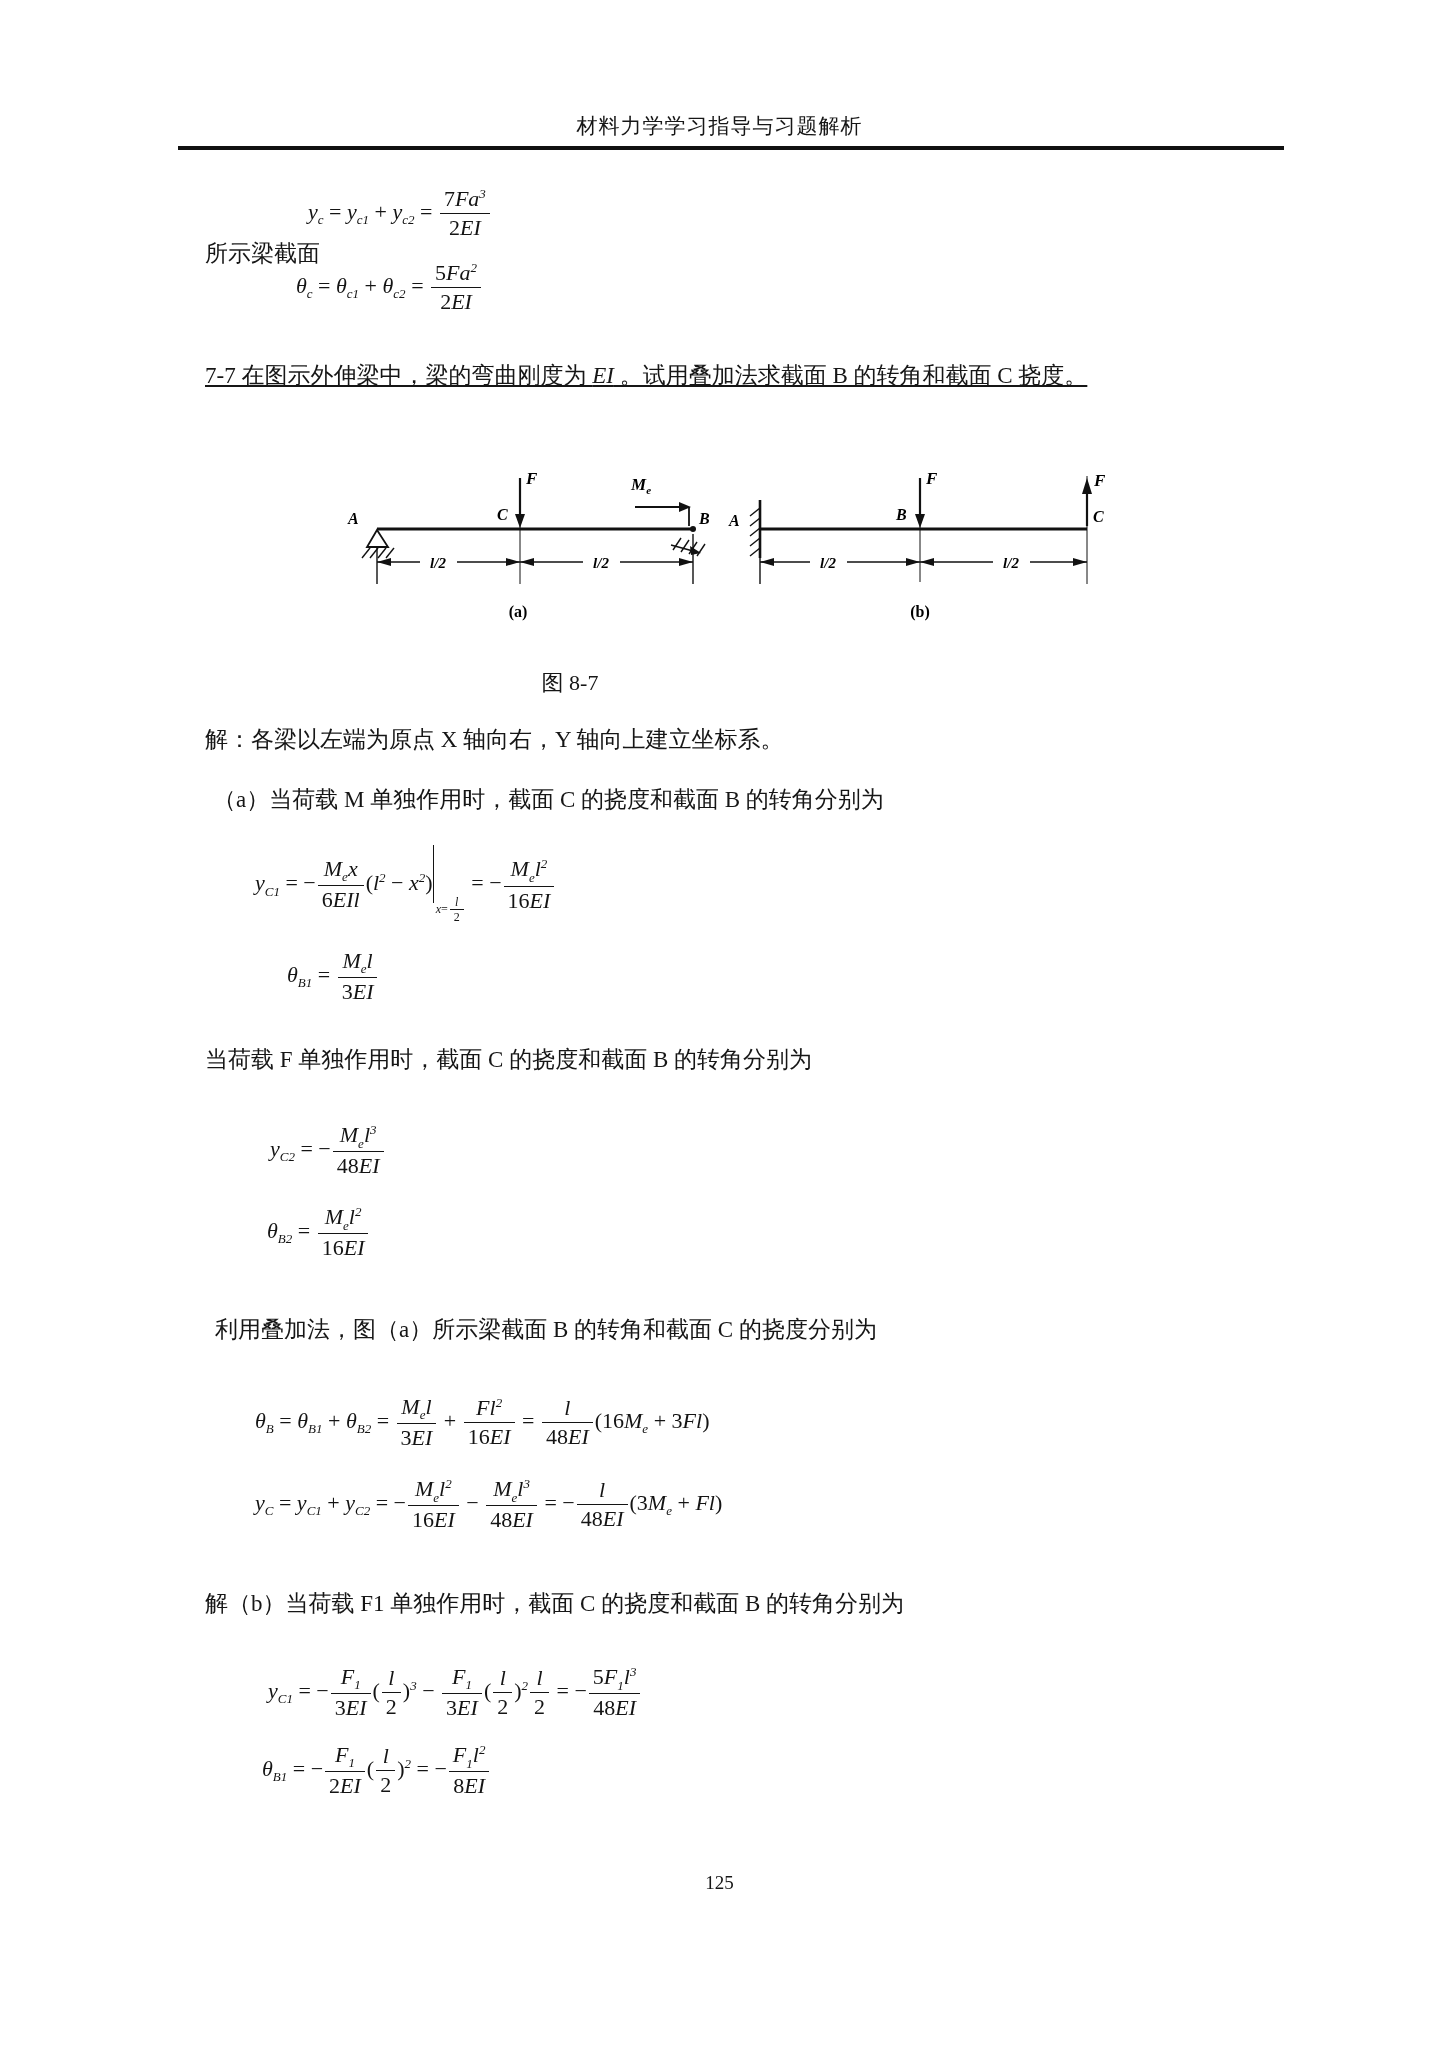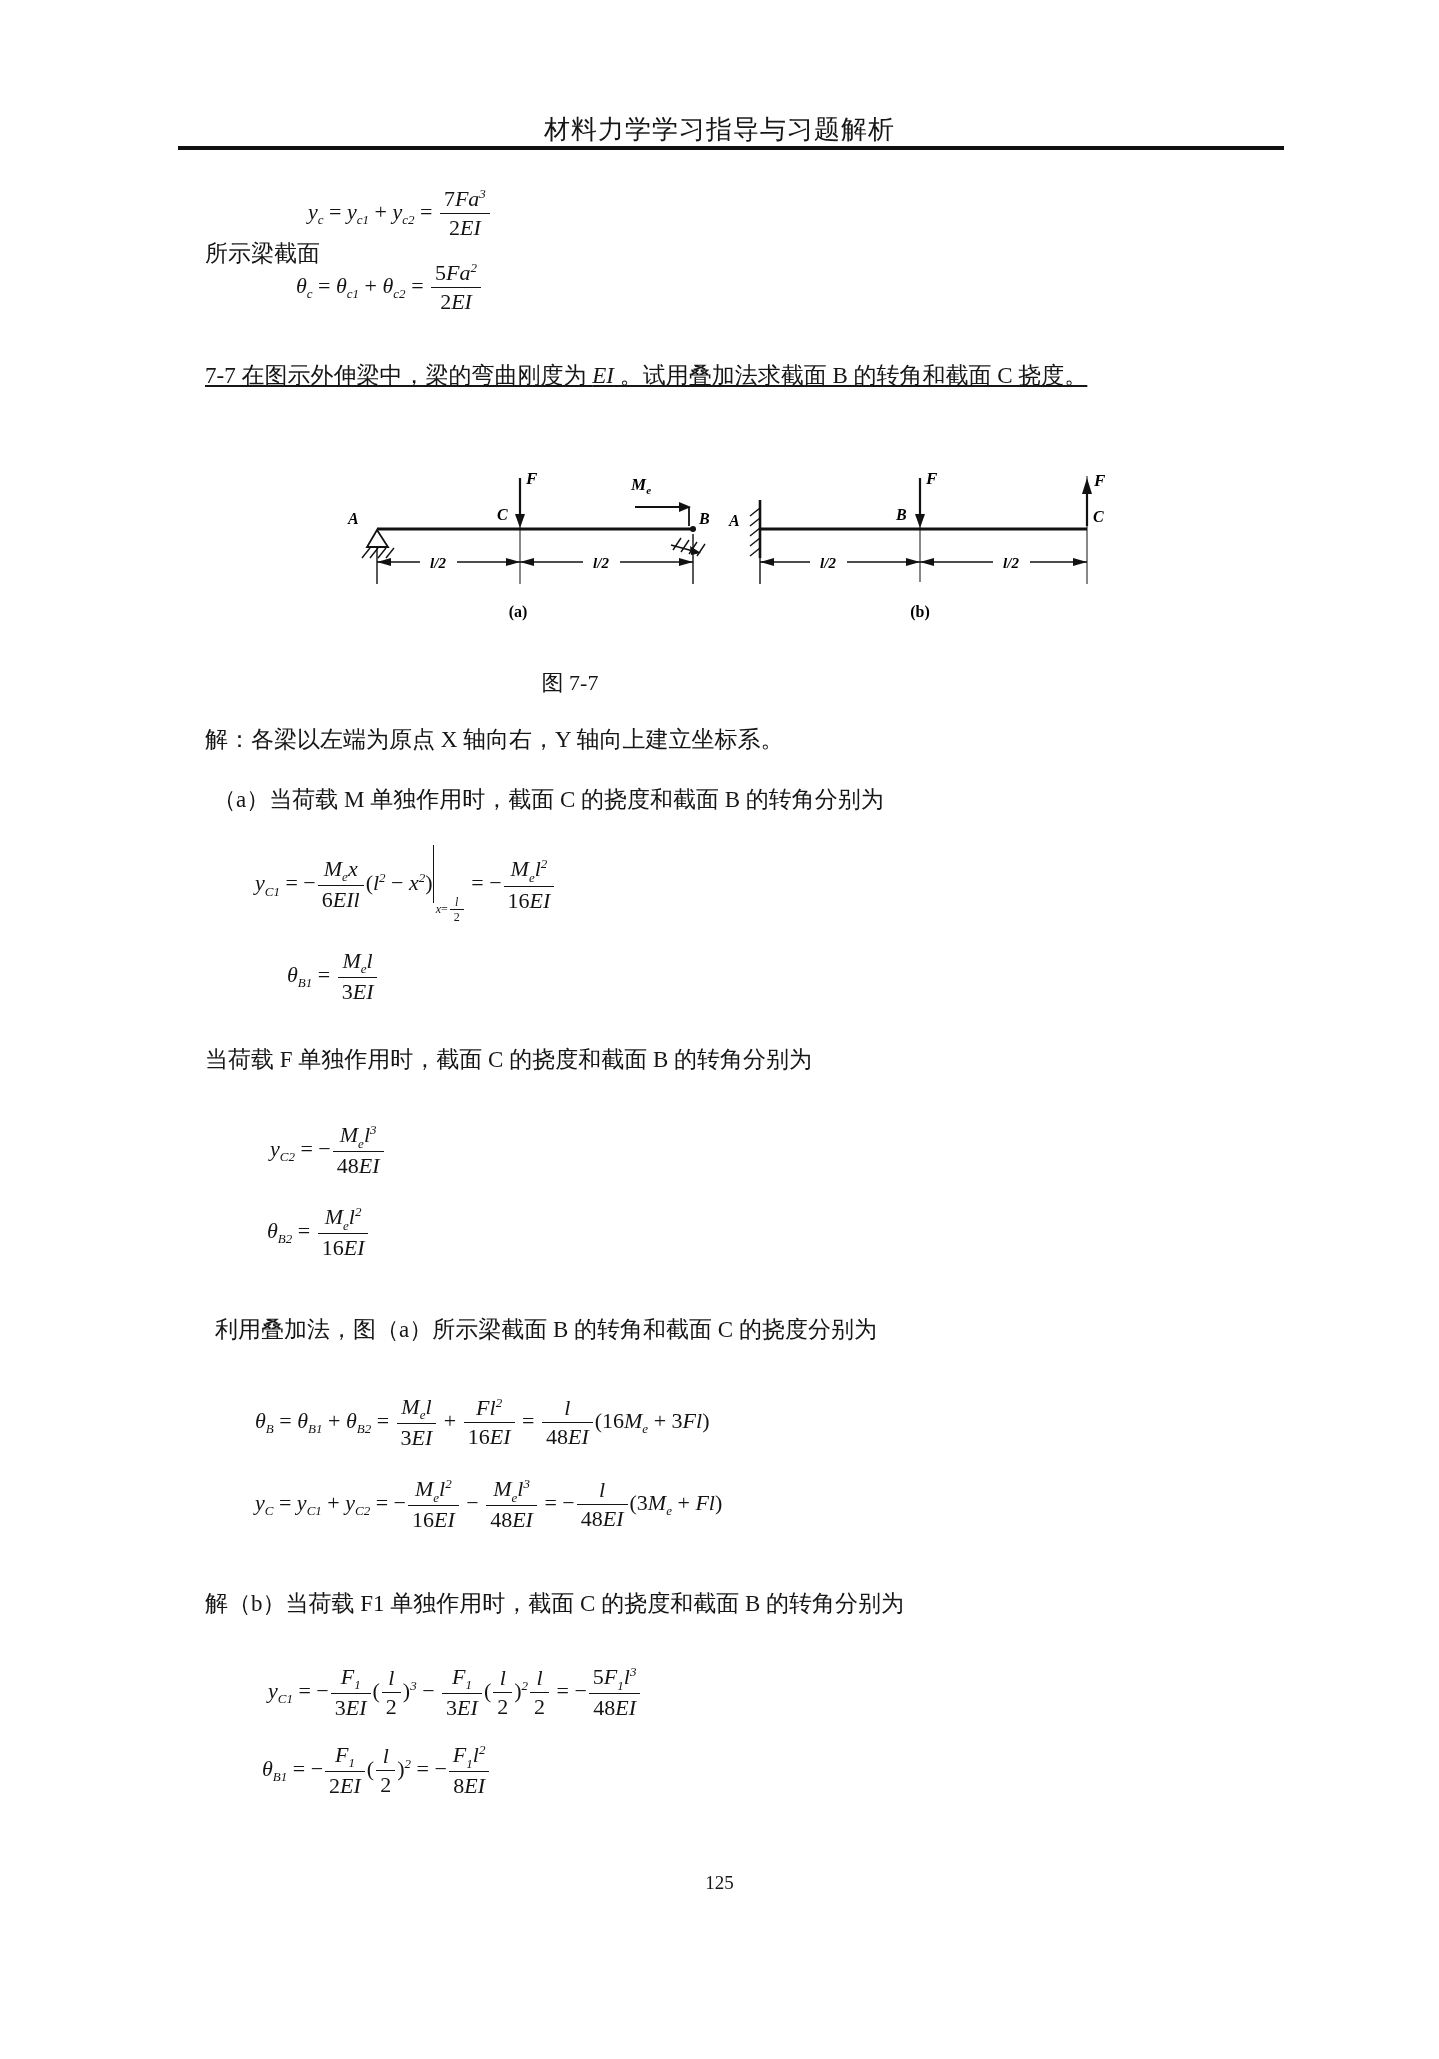--- a/index.html
+++ b/index.html
@@ -1,21 +1,21 @@
 <!DOCTYPE html>
 <html><head>
 <meta charset="utf-8">
 <style>
   html,body{margin:0;padding:0;background:#e8e8e8;}
   .page{
     position:relative;width:1439px;height:2059px;background:#ffffff;
     font-family:"Liberation Serif","DejaVu Serif",serif;color:#161616;overflow:hidden;
   }
   .abs{position:absolute;}
-  .header-title{top:112px;left:0;width:1439px;text-align:center;font-size:26px;letter-spacing:1px;}
+  .header-title{top:112px;left:0;width:1439px;text-align:center;font-size:21px;letter-spacing:1px;}
   .header-rule{top:146px;left:178px;width:1106px;height:4px;background:#111;}
   .cjk{font-size:23px;line-height:1.35;}
   .mathline{
     font-family:"Liberation Serif","DejaVu Serif",serif;font-style:italic;
     font-size:22px;white-space:nowrap;color:#141414;
   }
   .mathline .rm{font-style:normal;}
   .mathline sub{font-size:13px;font-style:italic;}
   .mathline sup{font-size:13px;font-style:italic;}
   .frac{display:inline-block;vertical-align:middle;text-align:center;margin:0 2px;}
@@ -135,21 +135,21 @@
       <polygon points="45,100 59,96 59,104"></polygon>
       <polygon points="205,100 191,96 191,104"></polygon>
       <polygon points="205,100 219,96 219,104"></polygon>
       <polygon points="372,100 358,96 358,104"></polygon>
     </g>
     <text x="113" y="106" font-size="15" class="svglbl" text-anchor="middle">l/2</text>
     <text x="296" y="106" font-size="15" class="svglbl" text-anchor="middle">l/2</text>
     <text x="205" y="155" font-size="16" font-weight="bold" text-anchor="middle">(b)</text>
   </svg>
 
-  <div class="abs caption">图 7-7</div>
+  <div class="abs caption">图 8-7</div>
 
   <div class="abs cjk" style="top:724px;left:205px;">解：各梁以左端为原点 X 轴向右，Y 轴向上建立坐标系。</div>
   <div class="abs cjk" style="top:784px;left:213px;text-align:right;">（a）当荷载 M 单独作用时，截面 C 的挠度和截面 B 的转角分别为</div>
 
   <div class="abs mathline" style="top:845px;left:255px;"><span>y</span><sub>C1</sub><span class="rm"> = −</span><span class="frac"><span class="num"><span>M</span><sub>e</sub><span>x</span></span><span class="den"><span class="rm">6</span><span>EIl</span></span></span><span class="rm">(</span><span>l</span><sup>2</sup><span class="rm"> − </span><span>x</span><sup>2</sup><span class="rm">)</span><span class="evalw"><span class="ebar"></span><span class="esub"><span>x</span><span class="rm">=</span><span class="frac"><span class="num"><span>l</span></span><span class="den"><span class="rm">2</span></span></span></span></span><span class="rm"> = −</span><span class="frac"><span class="num"><span>M</span><sub>e</sub><span>l</span><sup>2</sup></span><span class="den"><span class="rm">16</span><span>EI</span></span></span></div>
   <div class="abs mathline" style="top:948px;left:252px;margin-left:35px;"><span>θ</span><sub>B1</sub><span class="rm"> = </span><span class="frac"><span class="num"><span>M</span><sub>e</sub><span>l</span></span><span class="den"><span class="rm">3</span><span>EI</span></span></span></div>
 
   <div class="abs cjk" style="top:1044px;left:205px;">当荷载 F 单独作用时，截面 C 的挠度和截面 B 的转角分别为</div>
 
   <div class="abs mathline" style="top:1122px;left:270px;"><span>y</span><sub>C2</sub><span class="rm"> = −</span><span class="frac"><span class="num"><span>M</span><sub>e</sub><span>l</span><sup>3</sup></span><span class="den"><span class="rm">48</span><span>EI</span></span></span></div>

